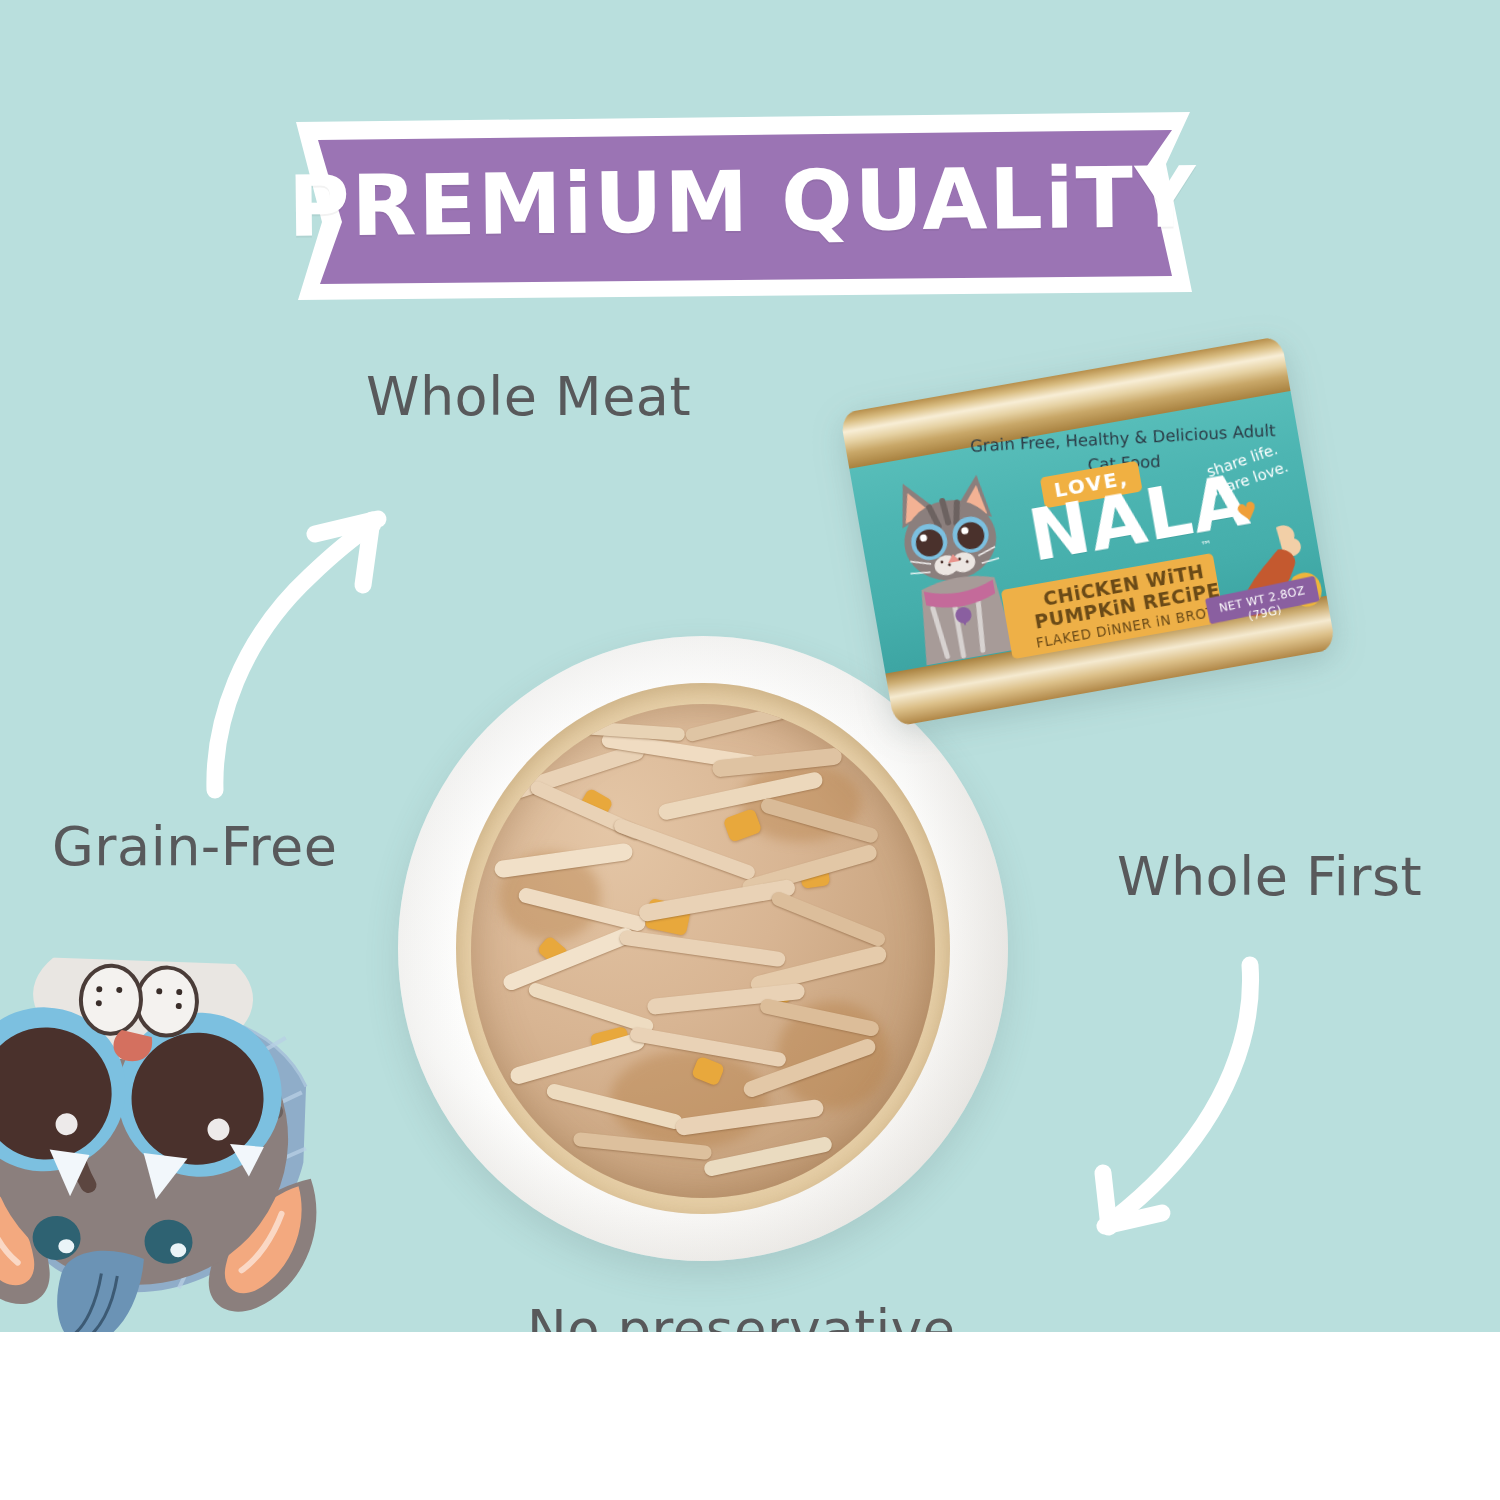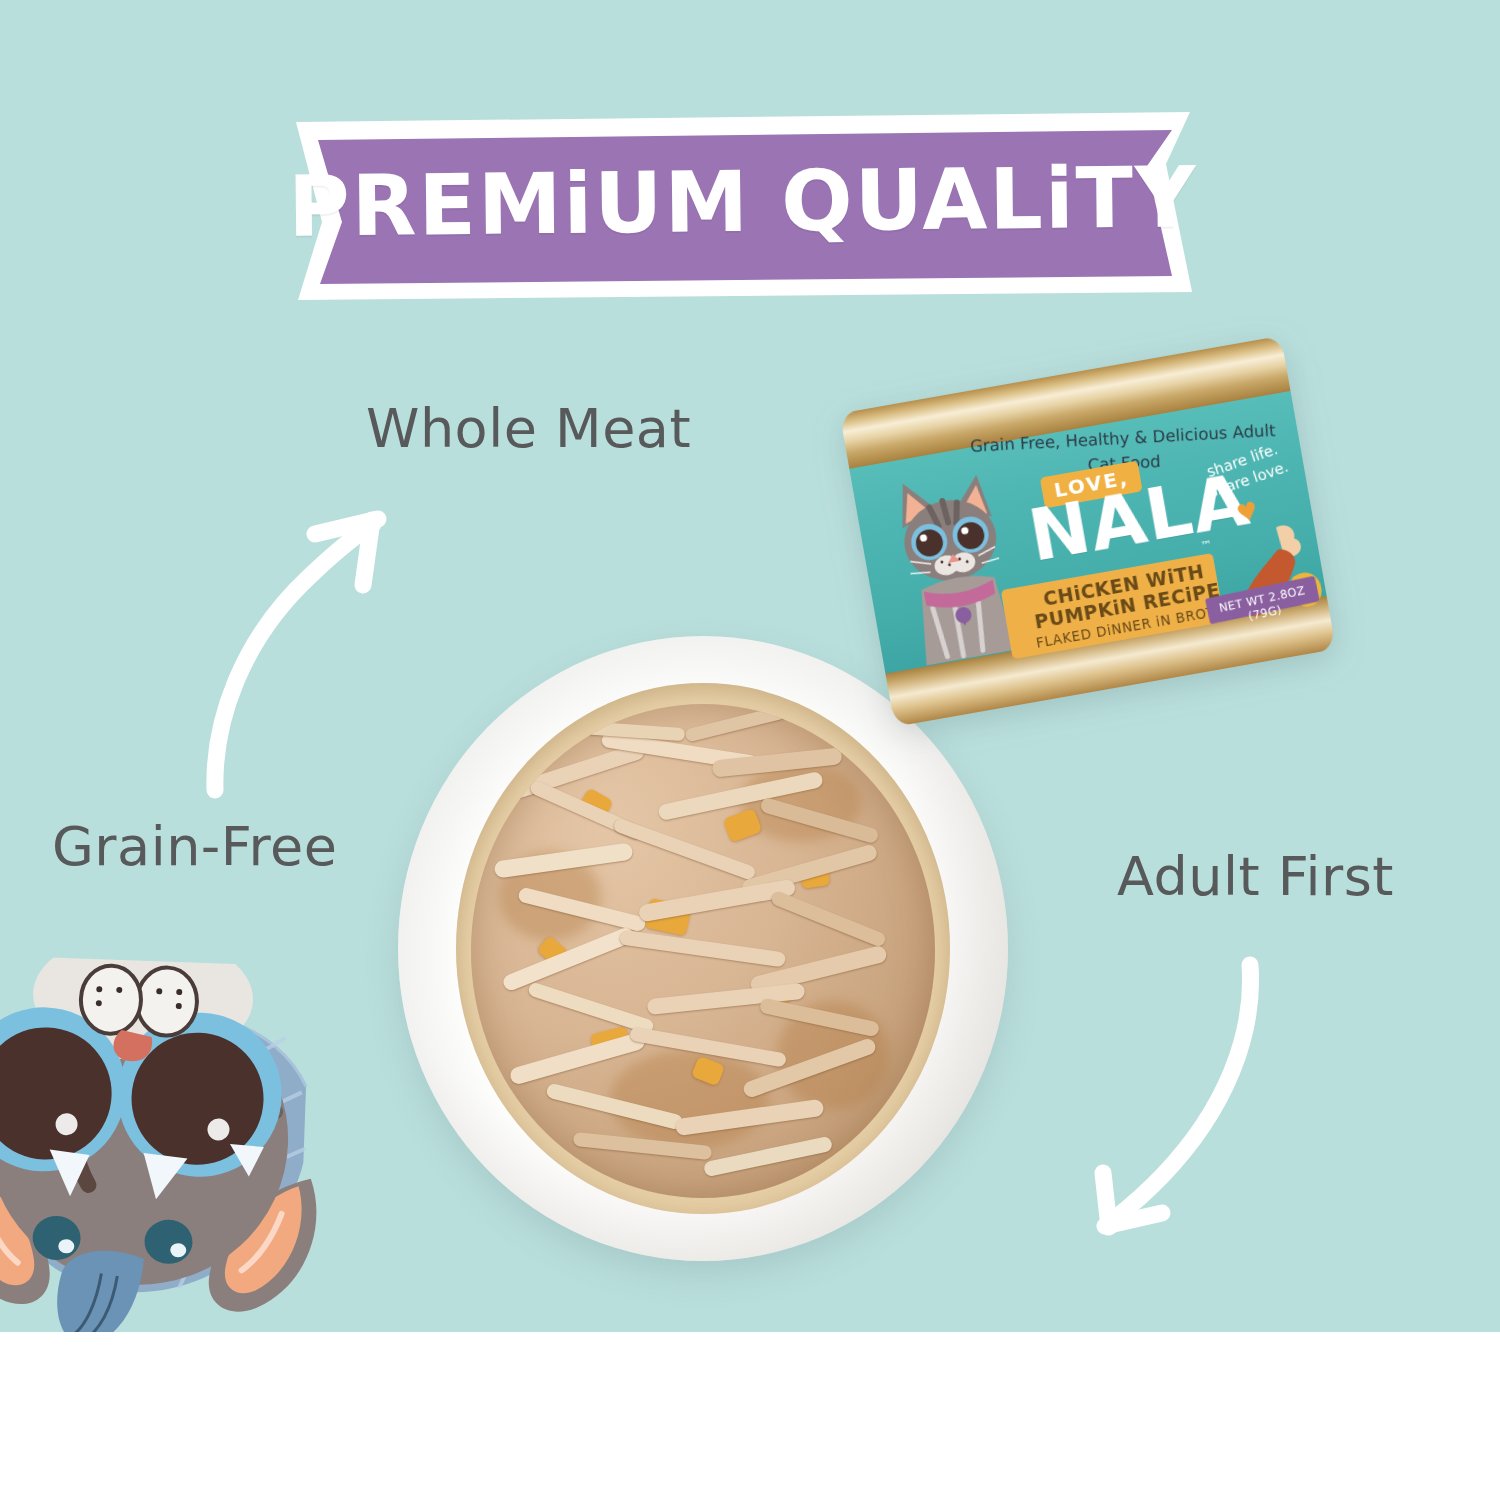--- a/index.html
+++ b/index.html
@@ -50,21 +50,21 @@
   
   .feature-label {
     position: absolute;
     color: #58595b;
     font-family: "DejaVu Sans", sans-serif;
     font-size: 54px;
     font-weight: 400;
     white-space: nowrap;
     letter-spacing: 0.5px;
   }
-  #label-whole-meat { left: 366px; top: 397px; text-align: center; }
+  #label-whole-meat { left: 366px; top: 365px; text-align: center; }
   #label-grain-free { left: 52px; top: 815px; }
   #label-meat-first { left: 1117px; top: 845px; }
   #label-no-preservative {
     left: 0; right: 0;
     top: 1300px;
     width: 1500px;
     text-align: center;
     line-height: 1.14;
     font-size: 53px;
     white-space: normal;
@@ -284,23 +284,24 @@
       <path d="M18 26 L912 16 L888 68 L914 196 L20 204 L44 126 Z" fill="#ffffff"></path>
       <path d="M40 44 L894 34 L869 70 L894 180 L42 188 L64 126 Z" fill="#9b74b4"></path>
     </svg>
     <div id="banner-text">PREMiUM QUALiTY</div>
   </div>
 
   <div class="feature-label" id="label-whole-meat">Whole Meat</div>
 
   <div class="feature-label" id="label-grain-free">Grain-Free</div>
 
-  <div class="feature-label" id="label-meat-first">Adult First</div>
+  <div class="feature-label" id="label-meat-first">Whole First</div>
 
   <div class="feature-label" id="label-no-preservative">
+    <span class="npline">No preservative,</span>
   </div>
 
   <svg class="arrow-svg" id="arrow-up" viewBox="0 0 240 310">
     <path d="M40 300 C 38 232, 66 150, 135 86 C 160 62, 180 46, 198 34" stroke="#ffffff" stroke-width="17" stroke-linecap="round" fill="none"></path>
     <path d="M140 44 L203 29" stroke="#ffffff" stroke-width="17" stroke-linecap="round" fill="none"></path>
     <path d="M197 30 L188 95" stroke="#ffffff" stroke-width="17" stroke-linecap="round" fill="none"></path>
   </svg>
 
   <svg class="arrow-svg" id="arrow-down" viewBox="0 0 280 345">
     <path d="M205 70 C 210 140, 180 215, 118 280 C 98 301, 82 314, 68 325" stroke="#ffffff" stroke-width="17" stroke-linecap="round" fill="none"></path>

